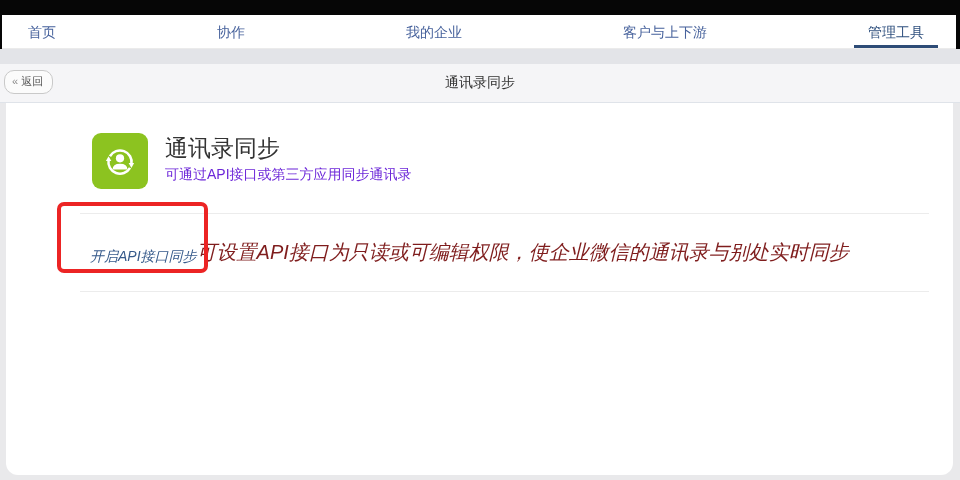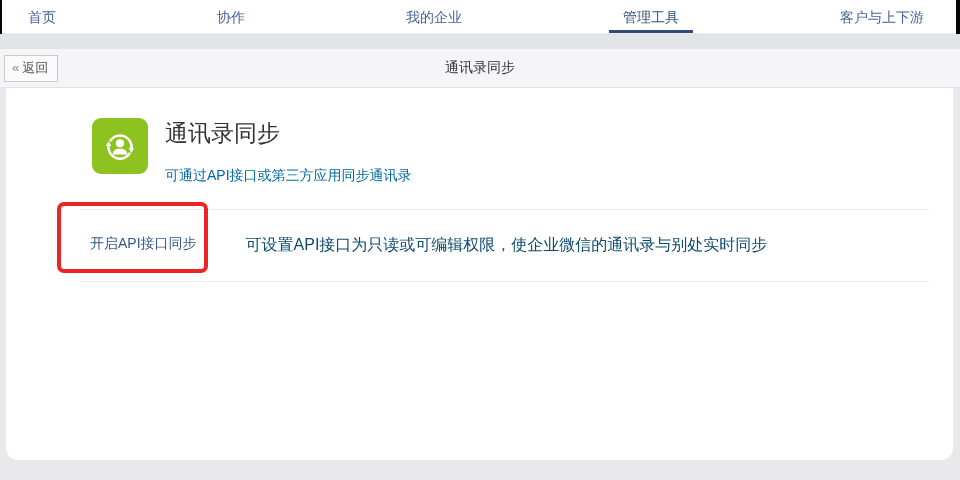--- a/index.html
+++ b/index.html
@@ -5,21 +5,21 @@
   * { box-sizing: border-box; }
   html,body { margin:0; padding:0; }
   body {
     width: 960px; height: 480px;
     background: #e9e9eb;
     font-family: "Liberation Sans", sans-serif;
     position: relative;
     overflow: hidden;
   }
   
-  .top-chrome { background:#060606; padding:0 4px 0 2px; }
+  .top-chrome { background:#060606; padding:15px 4px 0 2px; }
   .navbar {
     background:#ffffff; height:34px;
     display:flex; justify-content:space-between;
     padding:0 22px 0 16px;
     border-bottom:1px solid #ebebeb;
   }
   .nav-item {
     position:relative; line-height:34px; font-size:14px;
     color:#47629c; cursor:pointer; padding:0 10px; white-space:nowrap;
   }
@@ -30,59 +30,59 @@
   }
   .gray-band { height:15px; background:#e3e4e8; }
   .subheader {
     height:39px; background:#f5f5f7;
     border-bottom:1px solid #dfe3e9;
     position:relative; display:flex; align-items:center; justify-content:center;
   }
   .back-btn {
     position:absolute; left:4px; top:6px;
     padding:4px 9px 5px 7px;
-    border:1px solid #c9c9c9; background:#fbfbfb; border-radius:0;
-    font-size:13px; color:#555; cursor:pointer; line-height:1.2;
+    border:1px solid #c9c9c9; background:#fbfbfb; border-radius:10px;
+    font-size:11px; color:#555; cursor:pointer; line-height:1.2;
   }
   .back-chevron { color:#8a8a8a; margin-right:3px; }
   .subheader-title { font-size:14px; color:#333; }
   .card {
     position:relative; margin:0 7px 0 6px;
     background:#fff; height:372px;
     border-radius:0 0 12px 12px;
   }
   .hero { display:flex; align-items:flex-start; padding:30px 0 0 86px; }
   .hero-icon {
     width:56px; height:56px; background:#8cc320; border-radius:9px;
     display:flex; align-items:center; justify-content:center; flex:none;
   }
   .hero-text { margin-left:17px; padding-top:1px; }
   .hero-title { font-size:23px; color:#333; font-weight:400; margin:0; line-height:1.25; }
-  .hero-subtitle { font-size:14px; color:#0369a1; margin-top:19px; }
+  .hero-subtitle { font-size:14px; color:#6d28d9; margin-top:3px; }
   .divider { border-top:1px solid #ececec; margin:0 24px 0 74px; }
   .divider-top { margin-top:24px; }
-  .setting-row { display:flex; align-items:flex-start; padding:25px 0 25px 84px; }
+  .setting-row { display:flex; align-items:flex-end; padding:25px 0 25px 84px;font-style:italic; }
   .setting-link { font-size:14px; color:#35598a; cursor:pointer; flex:none; }
-  .setting-desc { font-size:16px; color:#0c4a6e; margin-left:49px; }
+  .setting-desc { font-size:20px; color:#7f1d1d; }
   .annotation-box {
     position:absolute; left:57px; top:202px; width:151px; height:71px;
     border:4px solid #ec2424; border-radius:7px;
     pointer-events:none; z-index:10;
   }
 </style>
 </head>
 <body>
 
 <div class="top-chrome">
   <div class="navbar">
     <span class="nav-item">首页</span>
     <span class="nav-item">协作</span>
     <span class="nav-item">我的企业</span>
+    <span class="nav-item">客户与上下游</span>
     <span class="nav-item active">管理工具</span>
-    <span class="nav-item">客户与上下游</span>
   </div>
 </div>
 
 <div class="gray-band"></div>
 
 <div class="subheader">
   <span class="back-btn">
     <span class="back-chevron">«</span><span>返回</span>
   </span>
   <span class="subheader-title">通讯录同步</span>

